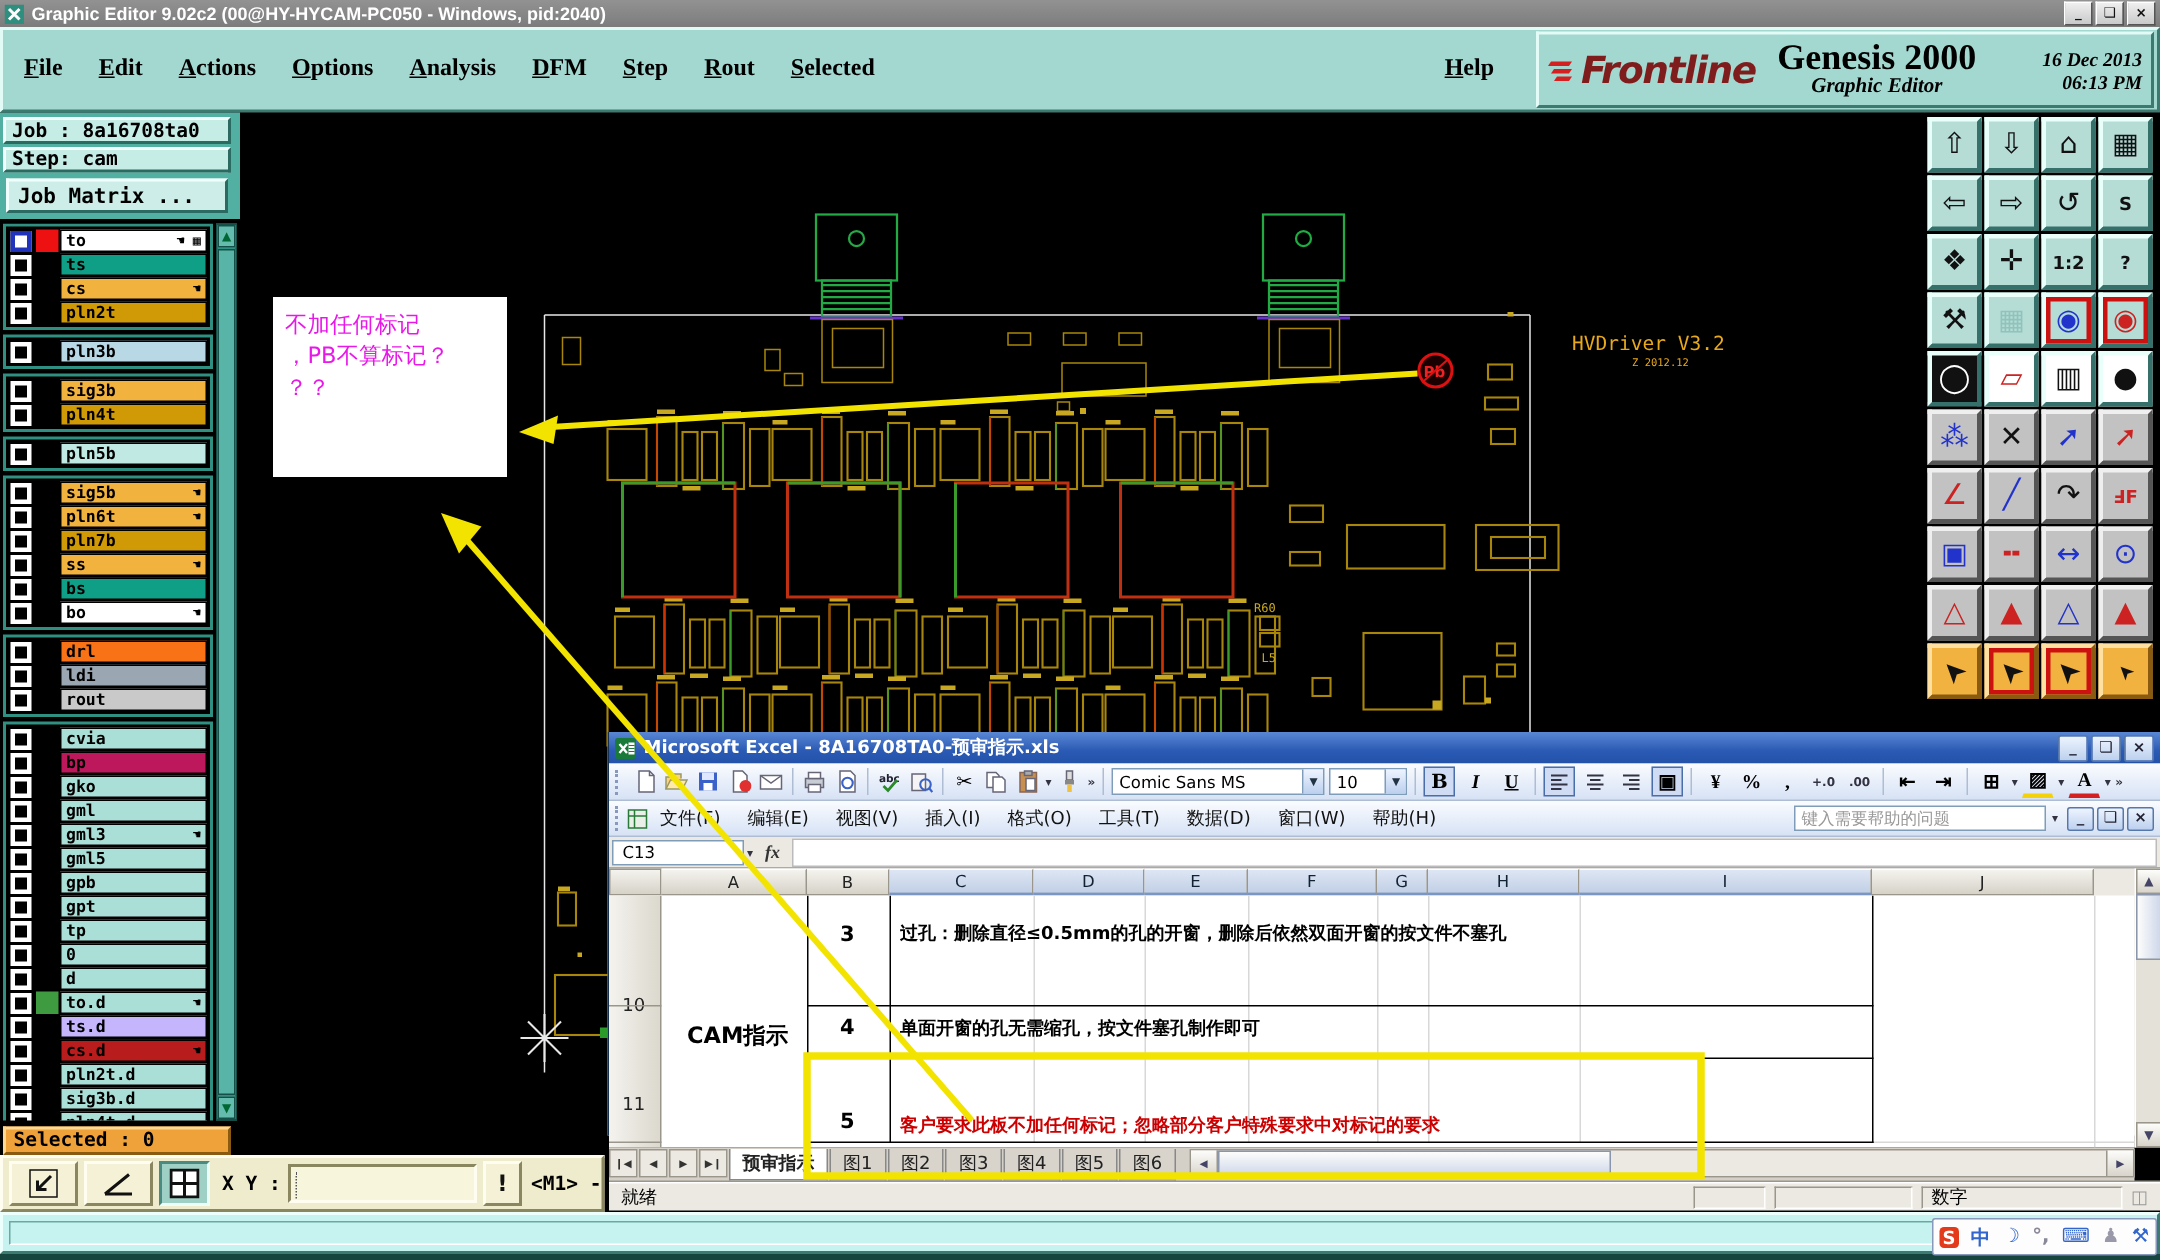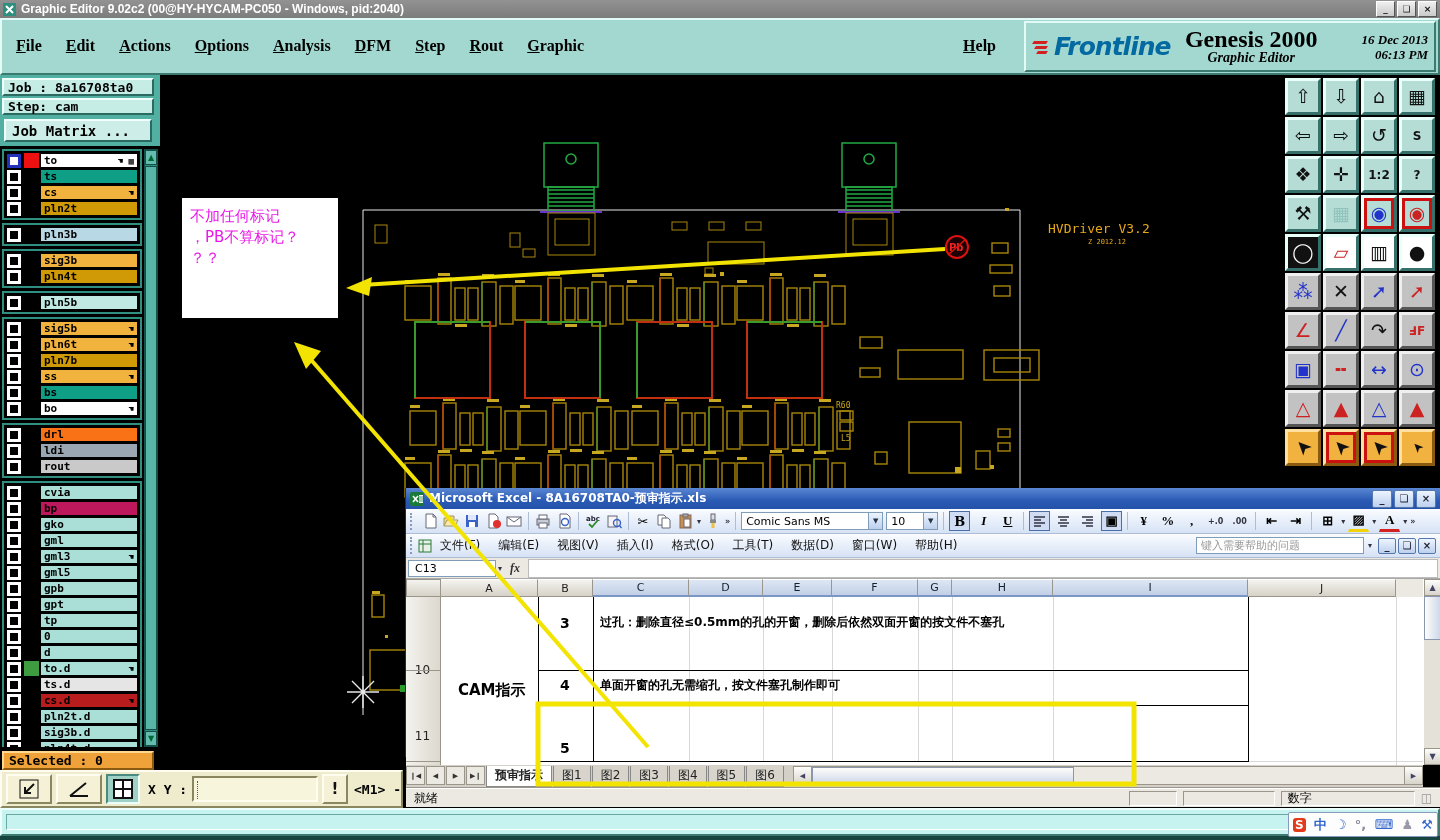--- a/index.html
+++ b/index.html
@@ -16,21 +16,21 @@
   .menubar{position:absolute;left:0;top:18px;width:1440px;height:57px;background:#a3d8d0;
     border:2px solid;border-color:#e2fbf6 #3c7a70 #3c7a70 #e2fbf6;box-sizing:border-box;}
   .gmenus{position:absolute;left:14px;top:17px;display:flex;}
   .gmenu-item{display:inline-block;font:bold 16px "Liberation Serif",serif;color:#000;margin-right:24px;cursor:default;}
   .gmenu-item::first-letter{text-decoration:underline;}
   .ghelp{position:absolute;right:442px;top:17px;font:bold 16px "Liberation Serif",serif;}
   .ghelp::first-letter{text-decoration:underline;}
   .brand{position:absolute;right:2px;top:1px;width:412px;height:51px;background:#a3d8d0;
     border:2px solid;border-color:#e2fbf6 #3c7a70 #3c7a70 #e2fbf6;display:flex;align-items:center;box-sizing:border-box;}
   .flogo{display:flex;align-items:center;padding-left:6px;}
-  .flogo .ftxt{font:bold italic 25px "DejaVu Sans",sans-serif;color:#0369a1;letter-spacing:-1px;}
+  .flogo .ftxt{font:bold italic 25px "DejaVu Sans",sans-serif;color:#7f1d1d;letter-spacing:-1px;}
   .brand-mid{flex:1;text-align:center;}
   .brand-mid .gen{font:bold 24px "Liberation Serif",serif;color:#000;line-height:22px;}
   .brand-mid .sub{font:bold italic 14px "Liberation Serif",serif;color:#000;}
   .brand-date{width:96px;text-align:right;padding-right:6px;font:bold italic 13px "Liberation Serif",serif;line-height:15px;}
   
   .sidebar{position:absolute;left:0;top:75px;width:160px;height:695px;background:#000;}
   .side-top{position:absolute;left:0;top:0;width:160px;height:71px;background:#52b0a2;
     border-bottom:2px solid #2a6a60;box-sizing:border-box;}
   .jobbox{position:absolute;left:2px;top:3px;width:152px;height:18px;background:#c6ece6;
     border:2px solid;border-color:#f0fffc #2a6a60 #2a6a60 #f0fffc;box-sizing:border-box;
@@ -197,21 +197,21 @@
     <div class="gmenus">
 
     <span class="gmenu-item">File</span>
         <span class="gmenu-item">Edit</span>
         <span class="gmenu-item">Actions</span>
         <span class="gmenu-item">Options</span>
         <span class="gmenu-item">Analysis</span>
         <span class="gmenu-item">DFM</span>
         <span class="gmenu-item">Step</span>
         <span class="gmenu-item">Rout</span>
-        <span class="gmenu-item">Graphic</span>
+        <span class="gmenu-item">Selected</span>
       </div>
     <span class="ghelp">Help</span>
     <div class="brand">
       <div class="flogo">
         <svg width="22" height="20">
           <polygon points="2,4 16,4 14,7 0,7" fill="#d42020"></polygon>
           <polygon points="4,9 16,9 14,12 2,12" fill="#d42020"></polygon>
           <polygon points="6,14 16,14 14,17 4,17" fill="#d42020"></polygon>
         </svg>
         <span class="ftxt">Frontline</span>
@@ -484,21 +484,21 @@
           <span class="lcb"></span>
           <span class="lsw" style="background: rgb(63, 155, 63);"></span>
           <span class="llbl" style="background: rgb(170, 223, 216);">
               <i class="lname">to.d</i>
               <i class="lic">☚</i>
             </span>
         </div>
         <div class="lrow">
           <span class="lcb"></span>
           <span class="lsw"></span>
-          <span class="llbl" style="background: #e5e5e5;">
+          <span class="llbl" style="background: #c4b5fd;">
               <i class="lname">ts.d</i>
               <i class="lic"></i>
             </span>
         </div>
         <div class="lrow">
           <span class="lcb"></span>
           <span class="lsw"></span>
           <span class="llbl" style="background: #b91c1c;">
               <i class="lname">cs.d</i>
               <i class="lic">☚</i>
@@ -1080,20 +1080,21 @@
       <div class="bline" style="left:132px;top:73px;width:711px;height:1px;"></div>
       <div class="bline" style="left:187px;top:108px;width:656px;height:1px;"></div>
       <div class="bline" style="left:132px;top:164px;width:711px;height:1px;"></div>
 
       <div class="acell" style="left:52px;top:84px;">CAM指示</div>
       <div class="cellnum" style="left:154px;top:18px;">3</div>
       <div class="celltext" style="left:194px;top:17px;">过孔：删除直径≤0.5mm的孔的开窗，删除后依然双面开窗的按文件不塞孔</div>
       <div class="cellnum" style="left:154px;top:80px;">4</div>
       <div class="celltext" style="left:194px;top:80px;">单面开窗的孔无需缩孔，按文件塞孔制作即可</div>
       <div class="cellnum" style="left:154px;top:143px;">5</div>
+      <div class="celltext red" style="left:194px;top:145px;">客户要求此板不加任何标记；忽略部分客户特殊要求中对标记的要求</div>
     </div>
     <div class="xl-vscroll">
       <span class="vsb">▲</span>
       <span class="vsthumb"></span>
       <span style="flex:1;"></span>
       <span class="vsb">▼</span>
     </div>
     <div class="xl-tabs">
       <span class="tnav">❙◀</span>
       <span class="tnav">◀</span>

